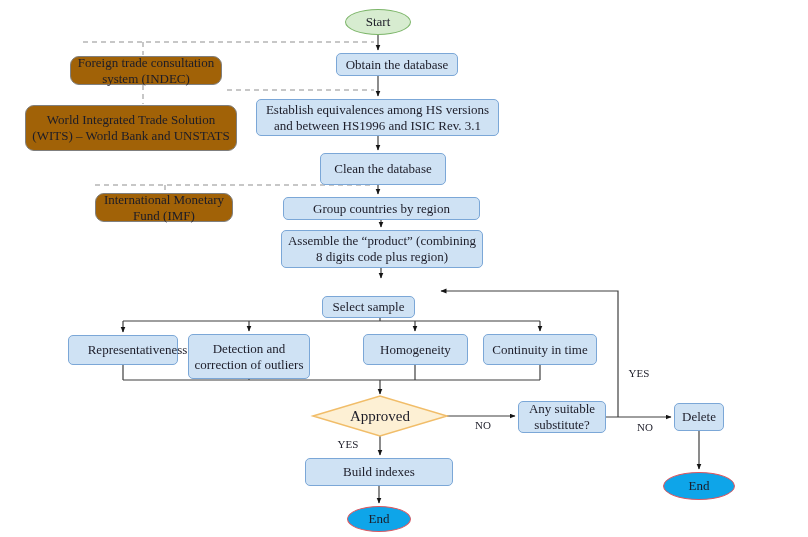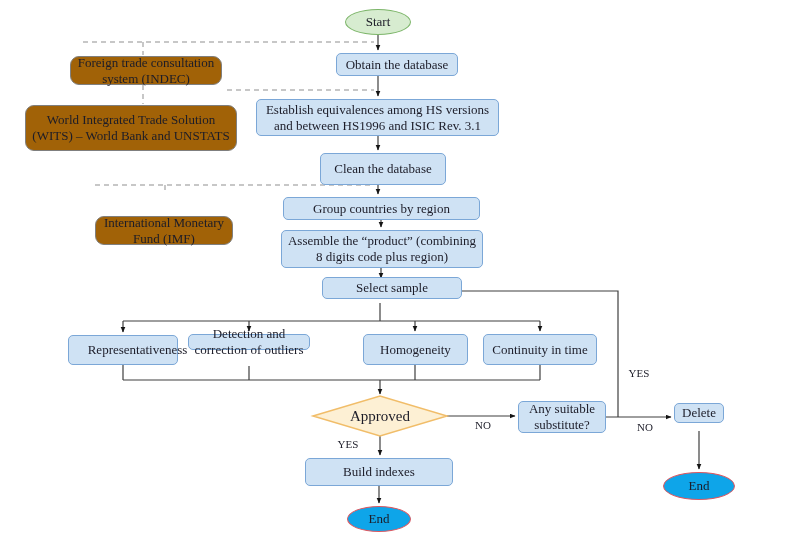--- a/index.html
+++ b/index.html
@@ -74,41 +74,41 @@
   <div class="node source" style="left:70px;top:56px;width:152px;height:29px;">Foreign trade consultation system (INDEC)</div>
 
   <div class="node process" style="left:336px;top:53px;width:122px;height:23px;">Obtain the database</div>
 
   <div class="node source" style="left:25px;top:105px;width:212px;height:46px;">World Integrated Trade Solution (WITS) – World Bank and UNSTATS</div>
 
   <div class="node process" style="left:256px;top:99px;width:243px;height:37px;">Establish equivalences among HS versions and between HS1996 and ISIC Rev. 3.1</div>
 
   <div class="node process" style="left:320px;top:153px;width:126px;height:32px;">Clean the database</div>
 
-  <div class="node source" style="left:95px;top:193px;width:138px;height:29px;margin-top:23px;">International Monetary Fund (IMF)</div>
+  <div class="node source" style="left:95px;top:193px;width:138px;height:29px;">International Monetary Fund (IMF)</div>
 
   <div class="node process" style="left:283px;top:197px;width:197px;height:23px;">Group countries by region</div>
 
   <div class="node process" style="left:281px;top:230px;width:202px;height:38px;">Assemble the “product” (combining 8 digits code plus region)</div>
 
-  <div class="node process" style="left:322px;top:277px;width:140px;height:22px;">Select sample</div>
+  <div class="node process" style="left:322px;top:296px;width:93px;height:22px;">Select sample</div>
 
   <div class="node process" style="left:68px;top:335px;width:110px;height:30px;padding-left:32px;">Representativeness</div>
 
-  <div class="node process" style="left:188px;top:334px;width:122px;height:16px;">Detection and correction of outliers</div>
+  <div class="node process" style="left:188px;top:334px;width:122px;height:45px;">Detection and correction of outliers</div>
 
   <div class="node process" style="left:363px;top:334px;width:105px;height:31px;">Homogeneity</div>
 
   <div class="node process" style="left:483px;top:334px;width:114px;height:31px;">Continuity in time</div>
 
   <div class="decision-label" style="left:330px;top:408px;width:100px;height:16px;">Approved</div>
 
   <div class="node process" style="left:518px;top:401px;width:88px;height:32px;">Any suitable substitute?</div>
 
-  <div class="node process" style="left:674px;top:403px;width:50px;height:20px;text-align:right;">Delete</div>
+  <div class="node process" style="left:674px;top:403px;width:50px;height:28px;text-align:right;">Delete</div>
 
   <div class="node process" style="left:305px;top:458px;width:148px;height:28px;">Build indexes</div>
 
   <div class="node terminator end" style="left:347px;top:506px;width:64px;height:26px;">End</div>
 
   <div class="node terminator end" style="left:663px;top:472px;width:72px;height:28px;">End</div>
 
   <div class="edge-label" style="left:331px;top:438px;width:34px;">YES</div>
 
   <div class="edge-label" style="left:468px;top:419px;width:30px;">NO</div>

